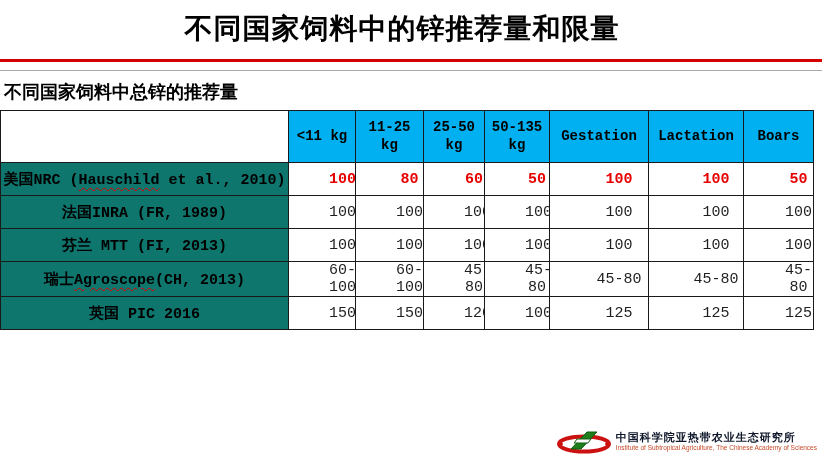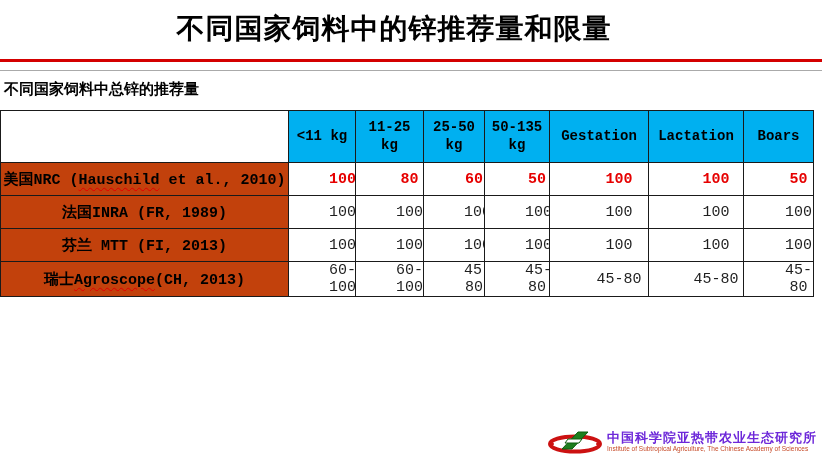--- a/index.html
+++ b/index.html
@@ -1,35 +1,35 @@
 <!DOCTYPE html>
 <html><head>
 <meta charset="utf-8">
 <style>
   * { margin: 0; padding: 0; box-sizing: border-box; }
   html, body { width: 822px; height: 456px; background: #fff; overflow: hidden; }
   body { position: relative; font-family: "Liberation Sans", sans-serif; }
 
   .slide-title {
-    position: absolute; top: 10px; left: 4px; width: 780px;
+    position: absolute; top: 10px; left: 12px; width: 780px;
     text-align: center; font-size: 28px; font-weight: bold; color: #000;
     letter-spacing: 1px;
     font-family: "Liberation Sans", sans-serif;
   }
   .title-rule-red {
     position: absolute; top: 59px; left: 0; width: 822px; height: 3px;
     background: #d40000;
   }
   .title-rule-gray {
     position: absolute; top: 70px; left: 0; width: 822px; height: 1px;
     background: #aaa;
   }
   .subtitle {
     position: absolute; top: 80px; left: 4px;
-    font-size: 15px; font-weight: bold; color: #000;
+    font-size: 18px; font-weight: bold; color: #000;
     font-family: "Liberation Serif", serif;
   }
 
   table.zn {
     position: absolute; top: 110px; left: 0;
     border-collapse: collapse; table-layout: fixed;
     width: 813px;
     font-family: Liberation Mono, monospace;
     border-radius: 31px;
   }
@@ -38,42 +38,42 @@
     text-align: center; vertical-align: middle;
     overflow: hidden;
   }
   table.zn thead th {
     height: 52px; background: #00b0f0;
     font-size: 14px; font-weight: bold; color: #000;
     line-height: 1.25;
   }
   table.zn thead th.corner { background: #ffffff; }
   table.zn tbody th.rowlabel {
-    background: #c2410c; height: 25px;
+    background: #0f766e; height: 25px;
     font-size: 15px; font-weight: bold; color: #000;
     white-space: nowrap;
   }
   table.zn tbody td {
     background: #ffffff; height: 33px;
     font-size: 15px; color: #1f1f1f; font-weight: normal; padding-left: 40px;
   }
   table.zn tbody tr.hl td { color: #e60000; font-weight: bold; }
   .wavy {
     text-decoration: underline wavy #e00000;
     text-decoration-thickness: 1px;
     text-underline-offset: 3px;
   }
 
   .logo {
     position: absolute; top: 429px; right: 5px;
     display: flex; align-items: center; gap: 5px;
   }
   .logo-text { display: flex; flex-direction: column; line-height: 1; }
   .logo-cn {
-    font-size: 13px; font-weight: bold; color: #6d28d9;
+    font-size: 11px; font-weight: bold; color: #0f172a;
     font-family: "Liberation Serif", serif; letter-spacing: 1px;
   }
   .logo-en {
     font-size: 6.5px; color: #c64a28; margin-top: 2px;
     font-family: "Liberation Sans", sans-serif; white-space: nowrap;
   }
 </style>
 </head>
 <body>
 
@@ -139,20 +139,30 @@
       <tr>
         <th class="rowlabel"><span>瑞士</span><span class="wavy">Agroscope</span><span>(CH, 2013)</span></th>
         <td>60-100</td>
         <td>60-100</td>
         <td>45-80</td>
         <td>45-80</td>
         <td>45-80</td>
         <td>45-80</td>
         <td>45-80</td>
       </tr>
+      <tr>
+        <th class="rowlabel"><span>英国 PIC 2016</span></th>
+        <td>150</td>
+        <td>150</td>
+        <td>120</td>
+        <td>100</td>
+        <td>125</td>
+        <td>125</td>
+        <td>125</td>
+      </tr>
     </tbody>
 </table>
 
 <div class="logo">
   <svg width="54" height="26" viewBox="0 0 54 26">
     <ellipse cx="27" cy="15" rx="25" ry="7.5" fill="none" stroke="#cc1111" stroke-width="4"></ellipse>
     <ellipse cx="3.5" cy="15" rx="2.5" ry="2" fill="#cc1111"></ellipse>
     <ellipse cx="50.5" cy="15" rx="2.5" ry="2" fill="#cc1111"></ellipse>
     <path d="M14 20 L30 3 L40 3 L24 20 Z" fill="#1e7e1e" stroke="#0e5e0e" stroke-width="1"></path>
     <path d="M20 10 L34 10 L31 14 L17 14 Z" fill="#ffffff" stroke="#0e5e0e" stroke-width="1"></path>

